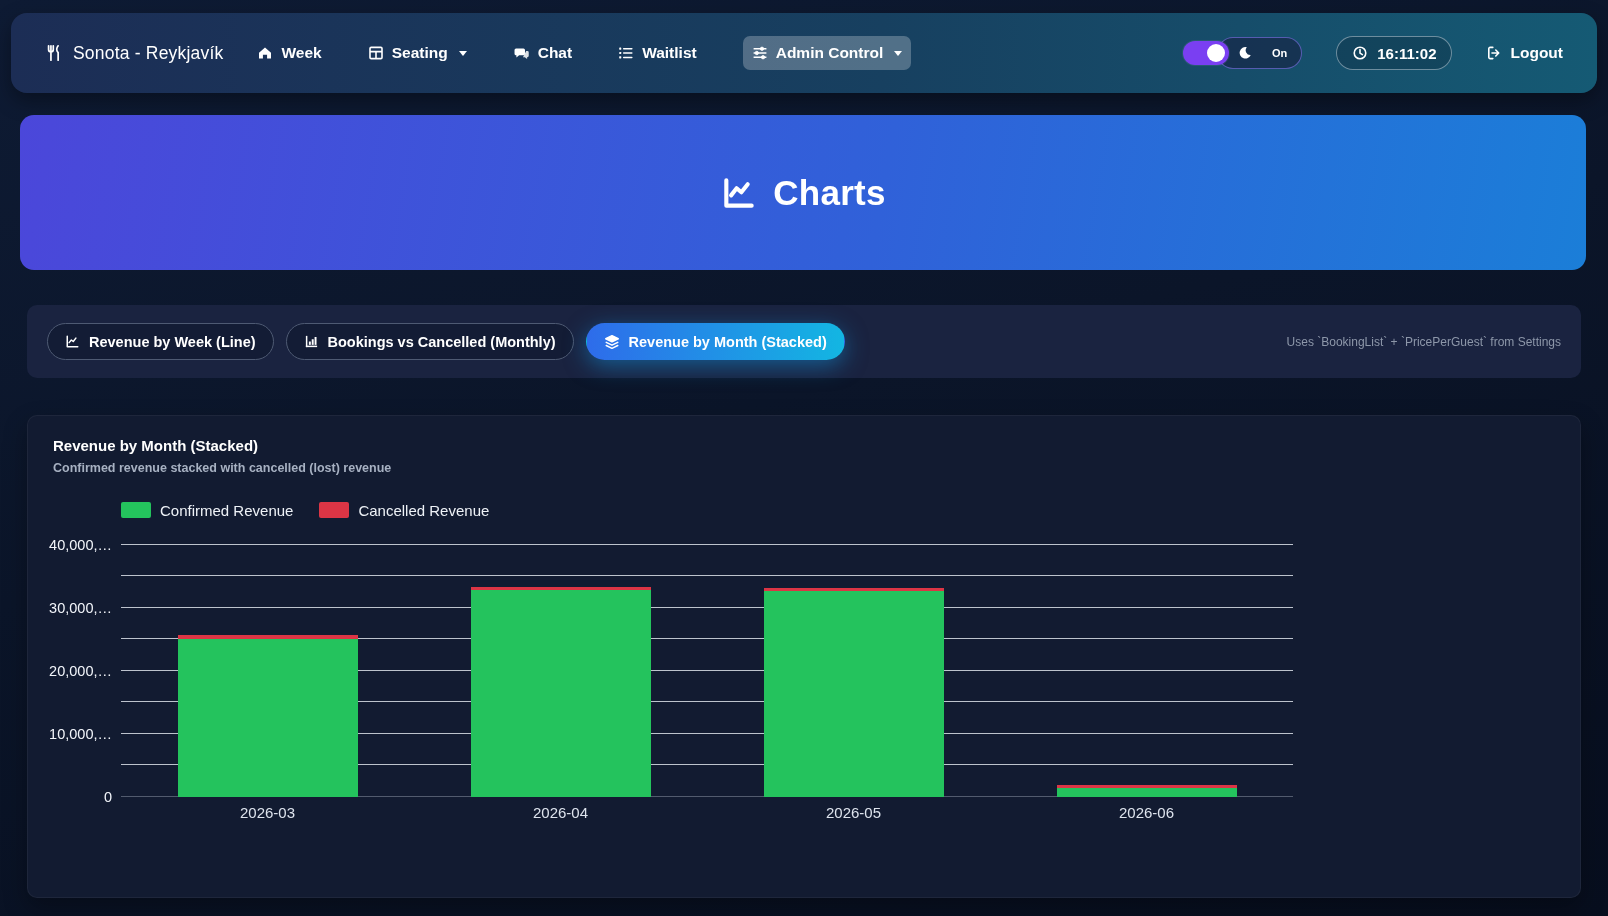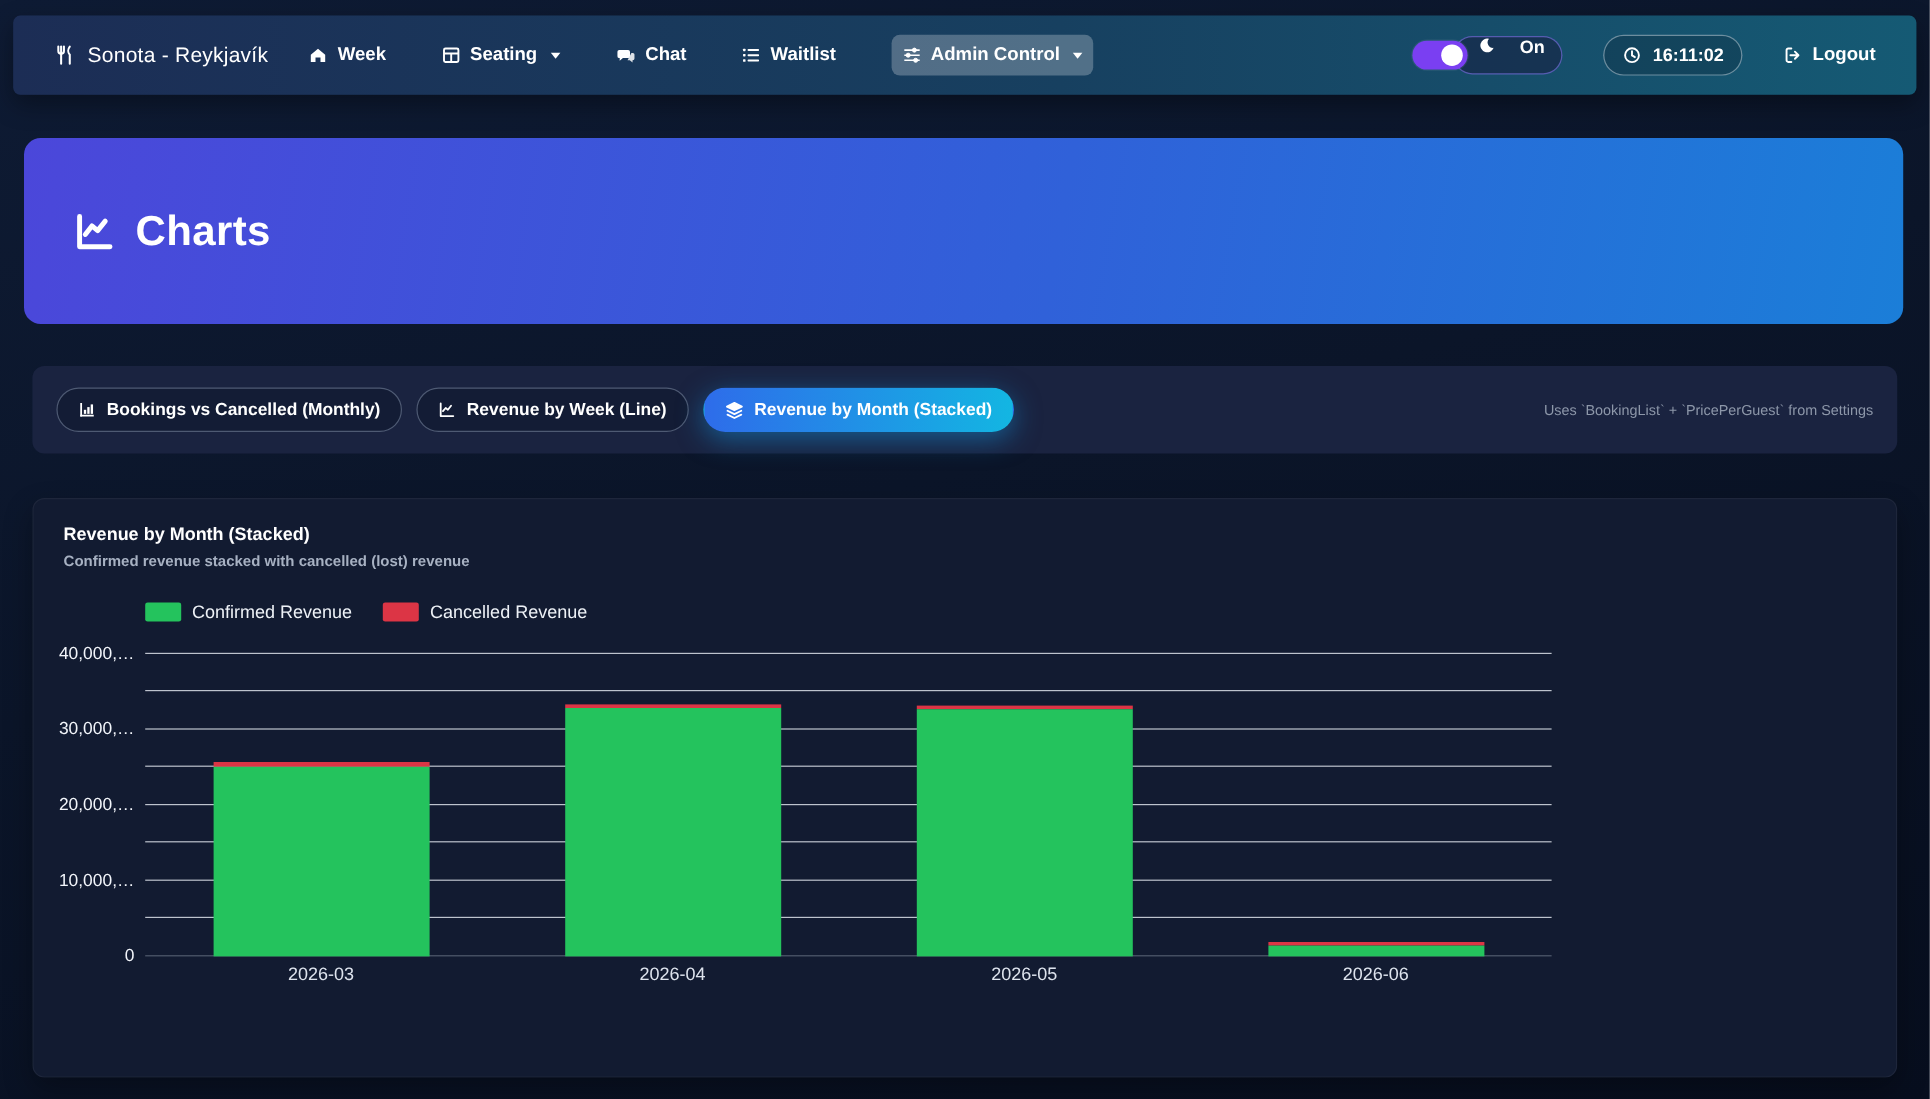--- a/index.html
+++ b/index.html
@@ -3,45 +3,45 @@
 <meta charset="utf-8">
 <style>
   html,body{margin:0;padding:0}
   body{
     width:1608px;height:916px;overflow:hidden;position:relative;
     background:linear-gradient(165deg,#0e1b34 0%,#0b1529 45%,#070e1e 100%);
     font-family:"Liberation Sans",sans-serif;color:#fff;
   }
   svg{display:block}
   
-  .navbar{position:absolute;left:11px;right:11px;top:13px;height:66px;border-radius:6px;
+  .navbar{position:absolute;left:11px;right:11px;top:13px;height:80px;border-radius:16px;
     background:linear-gradient(90deg,#1c2d55 0%,#174060 55%,#155a74 100%);
     display:flex;align-items:center;padding:0 34px;box-sizing:border-box;
     box-shadow:0 8px 20px rgba(0,0,0,.35)}
   .brand{display:flex;align-items:center;gap:10px;font-size:17.5px;letter-spacing:.2px}
   .nav-links{display:flex;align-items:center;margin-left:34px;gap:46px}
   .nav-item{display:flex;align-items:center;gap:8px;font-weight:bold;font-size:15.5px;cursor:pointer;white-space:nowrap}
   .nav-item.pill{background:rgba(255,255,255,.25);padding:8px 9px;border-radius:7px}
   .caret{width:0;height:0;border-left:4px solid transparent;border-right:4px solid transparent;border-top:5px solid #fff;margin-left:3px}
   .nav-right{margin-left:auto;display:flex;align-items:center;gap:34px}
   .switch-group{display:flex;align-items:center}
   .switch{width:46px;height:24px;border-radius:12px;background:#7a3ff2;position:relative;z-index:2;cursor:pointer;box-shadow:0 0 0 1px rgba(255,255,255,.08)}
   .knob{position:absolute;right:4px;top:3px;width:18px;height:18px;border-radius:50%;background:#fff}
-  .mode-badge{margin-left:-12px;display:flex;align-items:flex-start;gap:20px;height:30px;
+  .mode-badge{margin-left:-12px;display:flex;align-items:center;gap:20px;height:30px;
     padding:0 14px 0 20px;border:1px solid rgba(140,125,255,.55);border-radius:16px;
-    background:rgba(24,30,62,.55);font-weight:bold;font-size:15px}
+    background:rgba(24,30,62,.55);font-weight:bold;font-size:11px}
   .info-badge{display:flex;align-items:center;gap:9px;height:32px;padding:0 15px;
     border:1px solid rgba(220,230,240,.45);border-radius:17px;background:rgba(8,16,34,.22);font-size:15px}
   .info-badge.time{font-weight:bold}
   .info-badge.user{background:rgba(255,255,255,.13)}
   .logout{display:flex;align-items:center;gap:8px;font-weight:bold;font-size:15.5px;cursor:pointer}
   
   .hero{position:absolute;left:20px;right:22px;top:115px;height:155px;border-radius:14px;
     background:linear-gradient(100deg,#4b47da 0%,#3061d9 55%,#1b7ed8 100%);
-    padding:0 40px;box-sizing:border-box;display:flex;flex-direction:column;justify-content:center}
+    padding:0 40px;box-sizing:border-box;display:flex;flex-direction:row;justify-content:center}
   .hero-title{display:flex;align-items:center;gap:15px;font-size:35px;font-weight:bold;letter-spacing:.3px}
   .hero-sub{margin-top:13px;font-size:17px;color:rgba(255,255,255,.93)}
   
   .menu-card{position:absolute;left:27px;right:27px;top:305px;height:73px;border-radius:10px;
     background:#1a2340;display:flex;align-items:center;padding:0 20px;box-sizing:border-box;gap:12px}
   .menu-btn{display:flex;align-items:center;gap:9px;height:37px;padding:0 17px;border-radius:19px;
     border:1px solid #4e5a73;background:rgba(10,16,34,.35);font-weight:bold;font-size:14.5px;color:#fff;
     cursor:pointer;font-family:inherit;white-space:nowrap}
   .menu-btn.active{border:1px solid transparent;background:linear-gradient(90deg,#2e6cea,#13b6e2);
     box-shadow:0 6px 22px rgba(19,150,226,.5)}
@@ -179,38 +179,38 @@
           <path d="M7 13.5 10.5 9l3 2.5L17.5 6.5"></path>
       </svg>
     </span>
     <span>Charts</span>
   </div>
 </div>
 
 <div class="menu-card">
   <button class="menu-btn">
     <span class="ico">
+      <svg width="15" height="15" viewBox="0 0 20 20" fill="none" stroke="#fff" stroke-width="2" stroke-linecap="round" stroke-linejoin="round">
+        <path d="M3 3v14h14"></path>
+          <path d="M5.5 11.5 8.5 8l2.5 2 3.5-4.5"></path>
+      </svg>
+    </span>
+    <span>Revenue by Week (Line)</span>
+  </button>
+  <button class="menu-btn">
+    <span class="ico">
       <svg width="15" height="15" viewBox="0 0 20 20" fill="#fff">
         <path d="M2.5 2.5h2v15h-2z"></path>
           <path d="M2.5 15.5h15v2h-15z"></path>
         <rect x="6.5" y="10" width="2.6" height="4.5"></rect>
           <rect x="10.3" y="7" width="2.6" height="7.5"></rect>
           <rect x="14.1" y="4" width="2.6" height="10.5"></rect>
       </svg>
     </span>
     <span>Bookings vs Cancelled (Monthly)</span>
-  </button>
-  <button class="menu-btn">
-    <span class="ico">
-      <svg width="15" height="15" viewBox="0 0 20 20" fill="none" stroke="#fff" stroke-width="2" stroke-linecap="round" stroke-linejoin="round">
-        <path d="M3 3v14h14"></path>
-          <path d="M5.5 11.5 8.5 8l2.5 2 3.5-4.5"></path>
-      </svg>
-    </span>
-    <span>Revenue by Week (Line)</span>
   </button>
   <button class="menu-btn active">
     <span class="ico">
       <svg width="16" height="16" viewBox="0 0 20 20" fill="none" stroke="#fff" stroke-width="1.9" stroke-linecap="round" stroke-linejoin="round">
         <path d="M10 2.2 17.8 6 10 9.8 2.2 6z" fill="#fff"></path>
         <path d="M2.8 10.4 10 13.9l7.2-3.5"></path>
           <path d="M2.8 14.4 10 17.9l7.2-3.5"></path>
       </svg>
     </span>
     <span>Revenue by Month (Stacked)</span>

